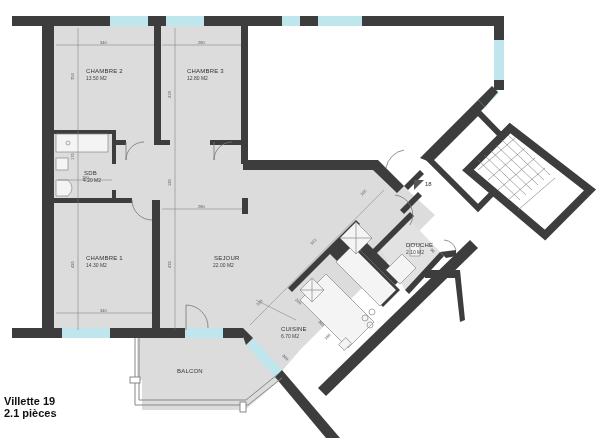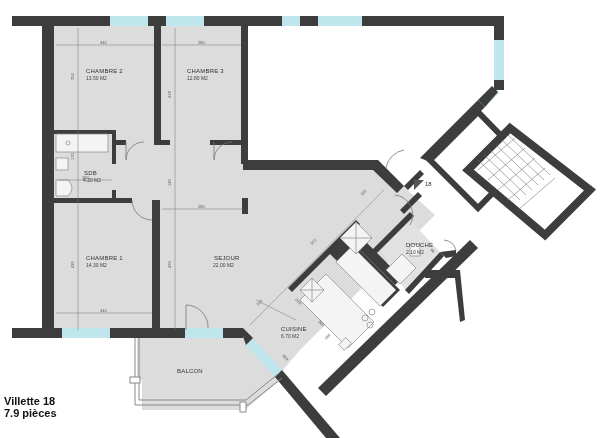--- a/index.html
+++ b/index.html
@@ -214,15 +214,15 @@
     <text class="room-area" x="281" y="338">6.70 M2</text>
 
     <text class="room-label" x="406" y="247">DOUCHE</text>
     <text class="room-area" x="406" y="254">2.10 M2</text>
 
     <text class="room-label" x="177" y="373">BALCON</text>
   </g>
 </svg>
 
 <div class="caption">
-  <div>Villette 18</div>
-  <div>7.9 pièces</div>
+  <div>Villette 19</div>
+  <div>2.1 pièces</div>
 </div>
 
 </body></html>

